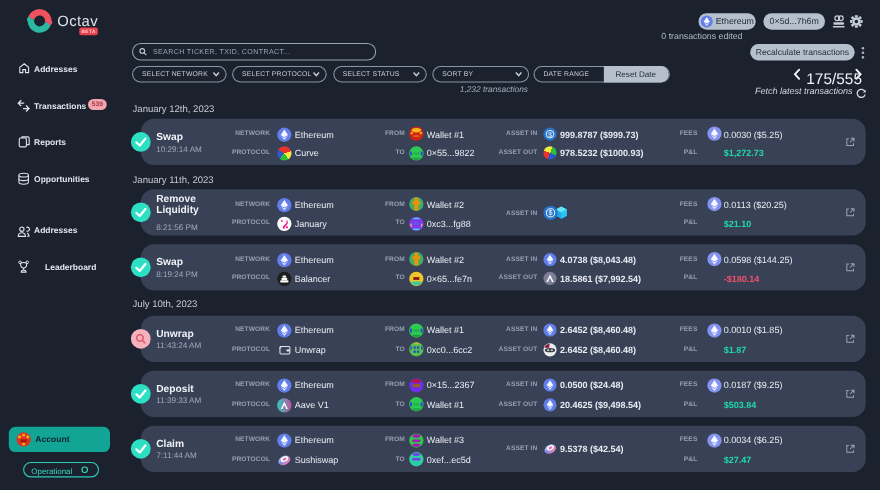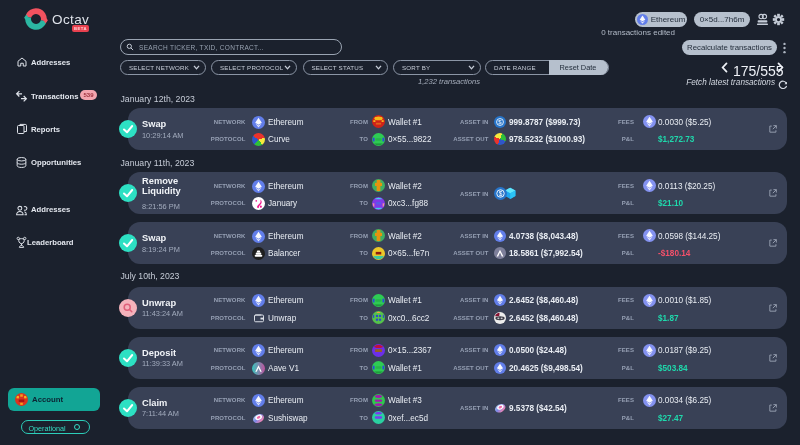--- a/index.html
+++ b/index.html
@@ -133,21 +133,21 @@
 <div class="abs navtxt" style="left:31px; top:205px;">Addresses</div>
 
 <div class="abs" style="left:15px; top:236px; width:13px; height:13px;">
   <svg class="fill" viewBox="0 0 24 24">
       <circle cx="6" cy="4.5" r="2.2" fill="none" stroke="#dfe3ea" stroke-width="1.6"></circle>
       <circle cx="18" cy="4.5" r="2.2" fill="none" stroke="#dfe3ea" stroke-width="1.6"></circle>
       <path d="M7.5 6 C9 4.5 15 4.5 16.5 6 C18 9 16.5 14 12 14 C7.5 14 6 9 7.5 6 Z" fill="none" stroke="#dfe3ea" stroke-width="1.8"></path>
       <path d="M12 14 V17.5 M8 21 C8 19 10 17.5 12 17.5 C14 17.5 16 19 16 21 Z" fill="none" stroke="#dfe3ea" stroke-width="1.8"></path>
     </svg>
 </div>
-<div class="abs navtxt" style="left:27px; top:237.5px;">Leaderboard</div>
+<div class="abs navtxt" style="left:41px; top:237.5px;">Leaderboard</div>
 
 <div class="abs" style="left:8px; top:387.5px; width:92px; height:23.5px; background:#12a595; border-radius:6px;"></div>
 <div class="abs coin" style="left:14.5px; top:392.8px; width:13px; height:13px; background:#da3420;">
     <svg class="fill" viewBox="0 0 16 16">
       <g clip-path="url(#c16)">
         <rect x="1.8" y="3.6" width="3" height="3" fill="#f6b819"></rect>
         <rect x="11.2" y="3.6" width="3" height="3" fill="#f6b819"></rect>
         <rect x="6.4" y="1.6" width="3.2" height="3" fill="#f6a219"></rect>
         <rect x="4.6" y="8" width="6.8" height="3" fill="#a81414"></rect>
         <rect x="6.4" y="12" width="3.2" height="2.6" fill="#f6a219"></rect>

